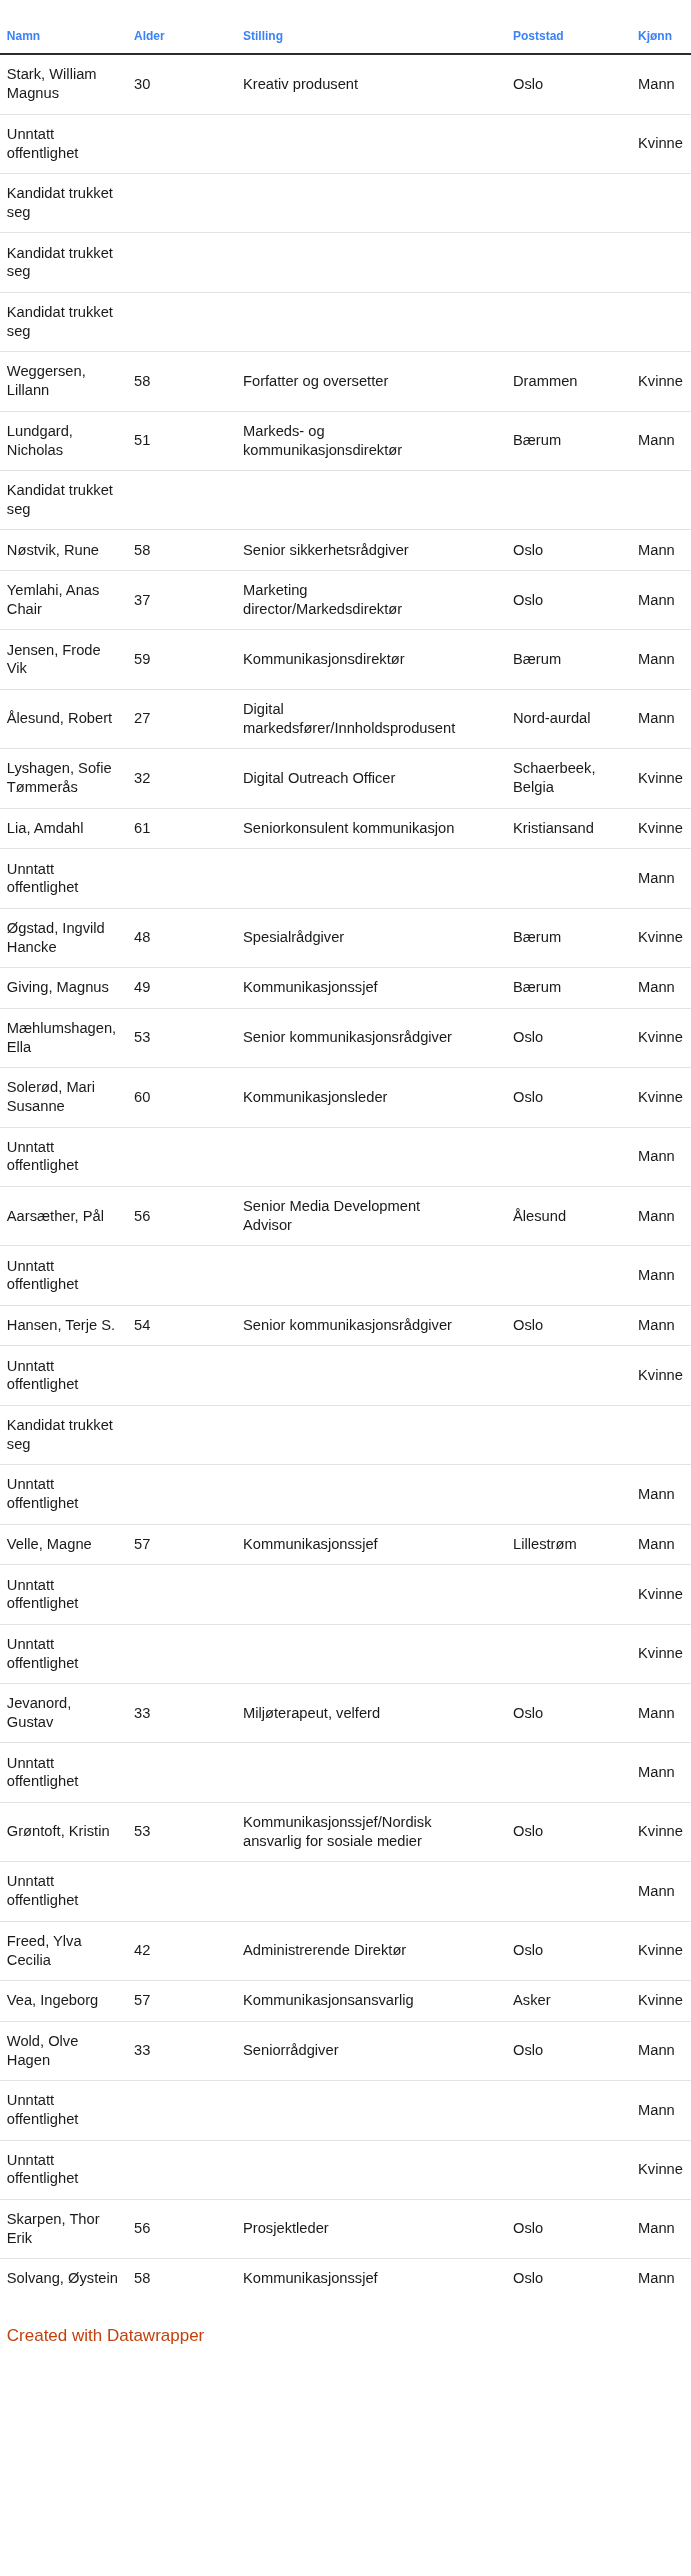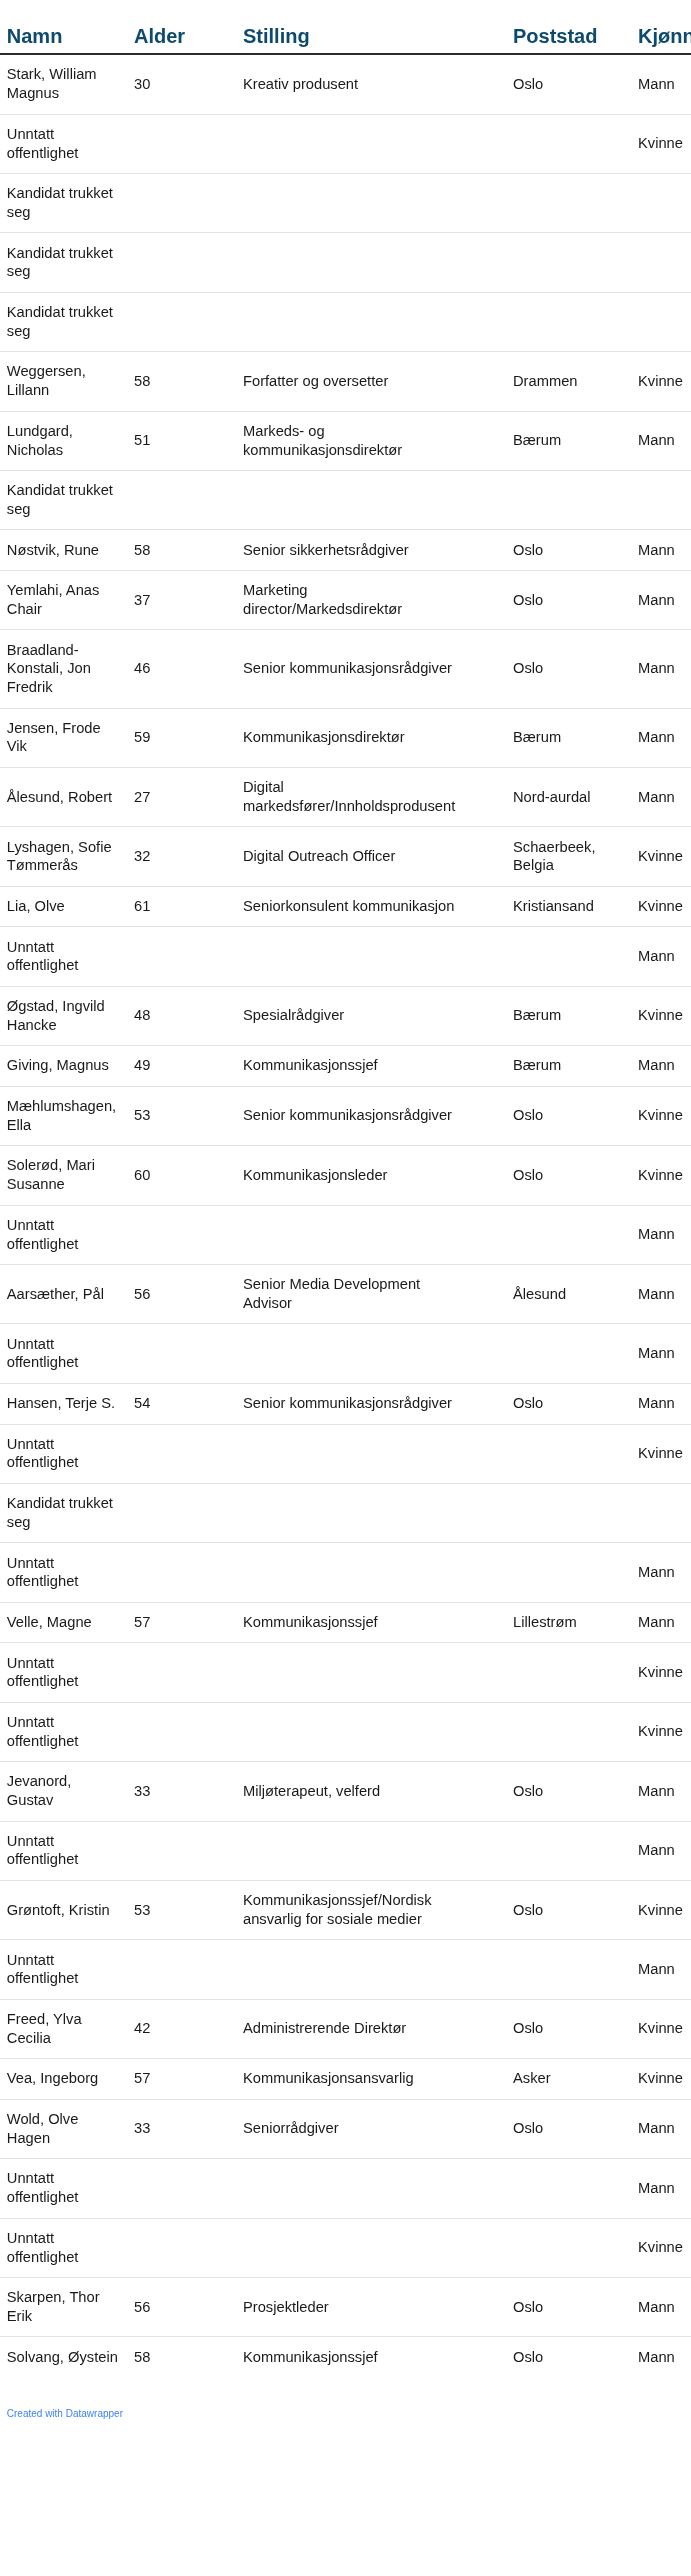--- a/index.html
+++ b/index.html
@@ -20,51 +20,51 @@
     border-collapse: collapse;
     table-layout: fixed;
   }
   col.c-namn     { width: 134px; }
   col.c-alder    { width: 73px; }
   col.c-stilling { width: 262px; }
   col.c-poststad { width: 145px; }
   col.c-kjonn    { width: 78px; }
 
   th {
-    font-size: 20px;
+    font-size: 12px;
     font-weight: bold;
     line-height: 18.7px;
     text-align: left;
     vertical-align: bottom;
     padding: 14.7px 0 7.4px 0;
     border-bottom: 2.3px solid #2b2b2b;
-    color: #0c4a6e;
+    color: #3b82f6;
   }
   td {
     font-size: 14.7px;
     line-height: 18.7px;
     vertical-align: middle;
     padding: 10.2px 0 10.8px 0;
     border-bottom: 1.1px solid #e3e3e3;
     color: #1a1a1a;
     overflow-wrap: break-word;
   }
   tbody tr:last-child td { border-bottom: none; }
 
   th.col-namn, td.col-namn { padding-left: 6.8px; padding-right: 13.6px; }
   th.col-alder, td.col-alder { text-align: left; }
   th.col-stilling, td.col-stilling { padding-left: 36px; padding-right: 4.5px; }
   th.col-poststad, td.col-poststad { padding-left: 44px; padding-right: 4.5px; }
   th.col-kjonn, td.col-kjonn { padding-left: 24px; }
 
   .credit {
     margin: 28px 0 0 6.8px;
-    font-size: 10px;
+    font-size: 17px;
     line-height: 17px;
-    color: #3b82f6;
+    color: #c2410c;
     text-decoration: none;
     display: inline-block;
     cursor: pointer;
   }
 </style>
 </head>
 <body>
 
 
 
@@ -160,27 +160,20 @@
       </tr>
 
       <tr>
         <td class="col-namn">Yemlahi, Anas Chair</td>
         <td class="col-alder">37</td>
         <td class="col-stilling">Marketing director/Markedsdirektør</td>
         <td class="col-poststad">Oslo</td>
         <td class="col-kjonn">Mann</td>
       </tr>
 
-      <tr>
-        <td class="col-namn">Braadland-Konstali, Jon Fredrik</td>
-        <td class="col-alder">46</td>
-        <td class="col-stilling">Senior kommunikasjonsrådgiver</td>
-        <td class="col-poststad">Oslo</td>
-        <td class="col-kjonn">Mann</td>
-      </tr>
 
       <tr>
         <td class="col-namn">Jensen, Frode Vik</td>
         <td class="col-alder">59</td>
         <td class="col-stilling">Kommunikasjonsdirektør</td>
         <td class="col-poststad">Bærum</td>
         <td class="col-kjonn">Mann</td>
       </tr>
 
       <tr>
@@ -194,21 +187,21 @@
       <tr>
         <td class="col-namn">Lyshagen, Sofie Tømmerås</td>
         <td class="col-alder">32</td>
         <td class="col-stilling">Digital Outreach Officer</td>
         <td class="col-poststad">Schaerbeek, Belgia</td>
         <td class="col-kjonn">Kvinne</td>
       </tr>
 
 
       <tr>
-        <td class="col-namn">Lia, Olve</td>
+        <td class="col-namn">Lia, Amdahl</td>
         <td class="col-alder">61</td>
         <td class="col-stilling">Seniorkonsulent kommunikasjon</td>
         <td class="col-poststad">Kristiansand</td>
         <td class="col-kjonn">Kvinne</td>
       </tr>
 
 
       <tr>
         <td class="col-namn">Unntatt offentlighet</td>
         <td class="col-alder"></td>

